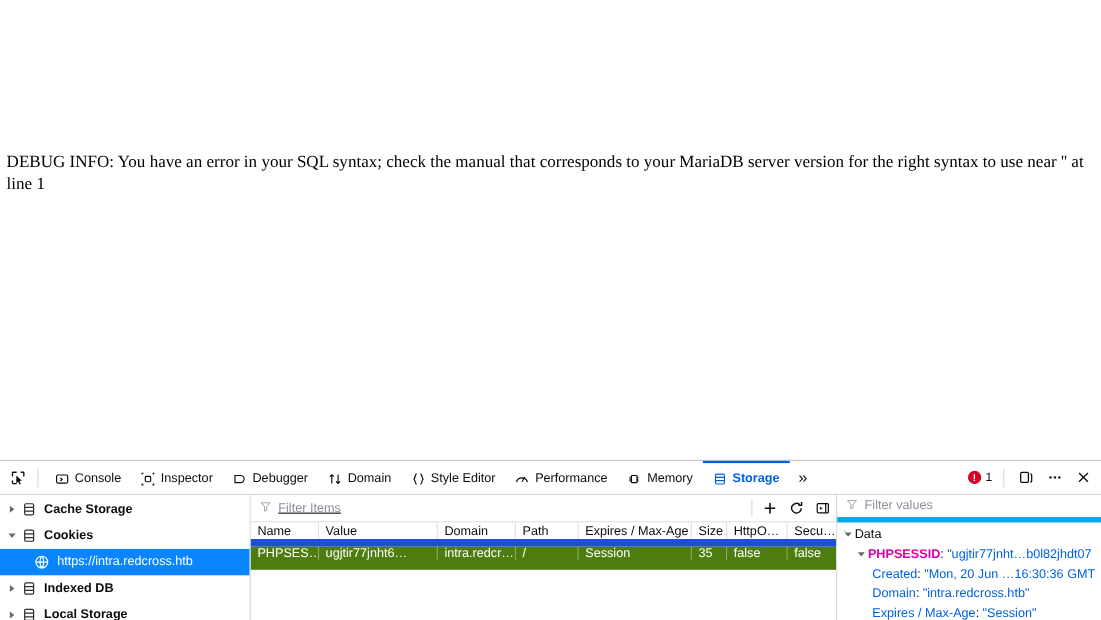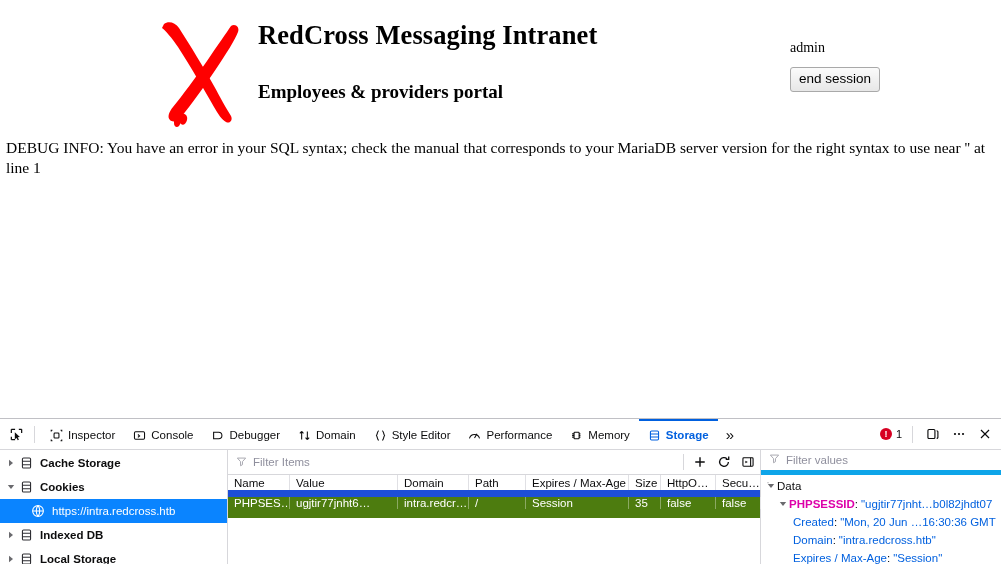--- a/index.html
+++ b/index.html
@@ -237,20 +237,21 @@
     flex-direction: column;
     position: relative;
   }
   .table-toolbar {
     display: flex;
     align-items: center;
     height: 25px;
     border-bottom: 1px solid #d7d7db;
     background: #ffffff;
     padding-left: 8px;
+    text-decoration: underline;
   }
   .filter-box {
     display: flex; align-items: center;
     gap: 6px;
     flex: 1 1 auto;
     min-width: 0;
     cursor: text;
   }
   .filter-ph {
     color: #8f8f9d;
@@ -355,51 +356,20 @@
   .vcolon { color: #0c0c0d; }
   .vval { color: #0060df; margin-left: 3px; }
   .indent-1 { padding-left: 16px; }
   .indent-2 { padding-left: 32px; }
 </style>
 </head>
 <body>
 
 <div id="page">
 
-  <div class="site-header">
-
-    <div class="logo-wrap">
-      <svg width="92" height="112" viewBox="0 0 92 112" aria-hidden="true">
-        <g fill="#fe0000">
-          <path d="M12 8 C16 5 23 6 27 12 C38 29 52 52 62 70 C68 81 74 92 79 100
-                   C81 104 78 108 74 106 C70 104 66 98 62 91
-                   C52 73 38 50 26 31 C20 22 13 14 10 12 Z"></path>
-          <path d="M79 10 C83 7 88 11 86 16 C83 24 74 38 64 53
-                   C52 71 38 90 30 100 C26 105 21 107 18 104
-                   C15 101 17 96 21 91 C30 80 44 61 55 45
-                   C65 30 75 16 79 10 Z"></path>
-          <path d="M24 90 C27 88 31 92 31 97 C31 102 29 107 27 110
-                   C25 112 22 111 22 107 C22 102 22 93 24 90 Z"></path>
-          <path d="M30 98 C33 97 36 100 35 104 C34 108 31 110 29 108
-                   C27 106 27 99 30 98 Z"></path>
-        </g>
-      </svg>
-    </div>
-
-    <div class="title-block">
-      <h1 class="site-title">RedCross Messaging Intranet</h1>
-      <h2 class="site-subtitle">Employees &amp; providers portal</h2>
-    </div>
-
-    <div class="user-block">
-      <span class="user-name">admin</span>
-      <button class="end-session-btn">end session</button>
-    </div>
-
-  </div>
 
   <div class="debug-msg">DEBUG INFO: You have an error in your SQL syntax; check the manual that corresponds to your MariaDB server version for the right syntax to use near '' at line 1</div>
 
 </div>
 
 <div id="devtools">
 
   <div class="dt-toolbar">
 
     <div class="dt-picker">
@@ -407,32 +377,32 @@
         <path d="M2.5 2.5 h4 M2.5 2.5 v4 M13.5 2.5 h-3 M13.5 2.5 v4 M2.5 13.5 h4 M2.5 13.5 v-3"></path>
         <path d="M6.2 5.6 l5.4 5.0 -2.3 0.45 1.25 2.6 -1.25 0.6 -1.25 -2.6 -1.85 1.5 z" fill="#0c0c0d" stroke="none"></path>
       </svg>
     </div>
     <div class="dt-sep"></div>
 
     <div class="dt-tabs">
 
       <div class="dt-tab">
         <svg width="13" height="13" viewBox="0 0 16 16" fill="none" stroke="#0c0c0d" stroke-width="1.3">
+          <rect x="1.8" y="3.5" width="12.4" height="9" rx="1.4"></rect>
+          <path d="M6 6.8 l2.1 1.7 -2.1 1.7"></path>
+        </svg>
+        <span>Console</span>
+      </div>
+
+      <div class="dt-tab">
+        <svg width="13" height="13" viewBox="0 0 16 16" fill="none" stroke="#0c0c0d" stroke-width="1.3">
           <path d="M3 1.5 h-1.5 v1.5 M13 1.5 h1.5 v1.5 M3 14.5 h-1.5 v-1.5 M13 14.5 h1.5 v-1.5"></path>
           <rect x="5" y="5" width="6" height="6" rx="1"></rect>
         </svg>
         <span>Inspector</span>
-      </div>
-
-      <div class="dt-tab">
-        <svg width="13" height="13" viewBox="0 0 16 16" fill="none" stroke="#0c0c0d" stroke-width="1.3">
-          <rect x="1.8" y="3.5" width="12.4" height="9" rx="1.4"></rect>
-          <path d="M6 6.8 l2.1 1.7 -2.1 1.7"></path>
-        </svg>
-        <span>Console</span>
       </div>
 
       <div class="dt-tab">
         <svg width="13" height="13" viewBox="0 0 16 16" fill="none" stroke="#0c0c0d" stroke-width="1.3">
           <path d="M2 4 h6.2 a4 4 0 0 1 0 8 H2 z"></path>
         </svg>
         <span>Debugger</span>
       </div>
 
       <div class="dt-tab">

